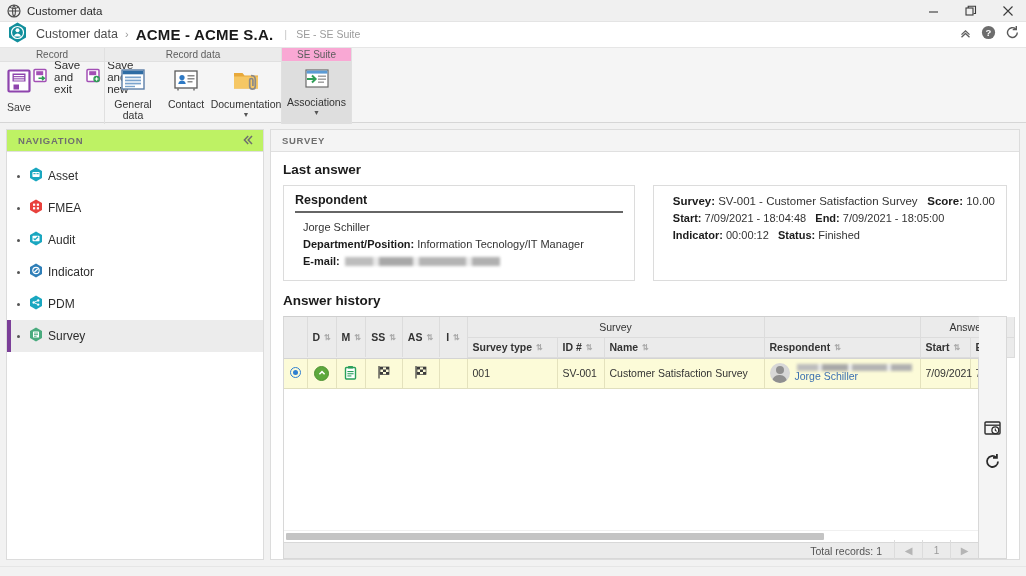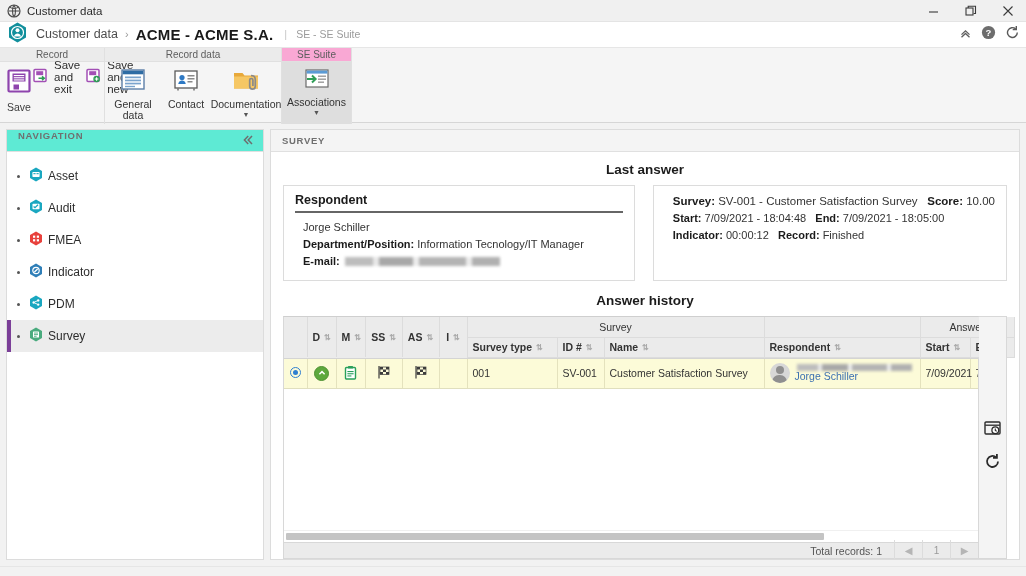--- a/index.html
+++ b/index.html
@@ -137,23 +137,23 @@
 
   
   .nav-panel {
     width: 258px;
     background: #ffffff;
     border: 1px solid #dcdcdc;
     display: flex; flex-direction: column;
   }
   .nav-head {
     height: 22px;
-    background: #5eead4;
+    background: #bef264;
     border-bottom: 1px solid #e0e0e0;
-    display: flex; 
+    display: flex; align-items: center;
     position: relative;
     flex: 0 0 auto;
   }
   .nav-head-title {
     font-size: 9.5px; color: #6f6f6f;
     letter-spacing: .7px; font-weight: bold;
     margin-left: 11px;
   }
   .nav-collapse {
     position: absolute; right: 8px; top: 3px;
@@ -200,21 +200,20 @@
     margin-left: 11px;
   }
   .content-inner {
     flex: 1; padding: 8px 12px 0 12px;
     overflow: hidden;
     display: flex; flex-direction: column;
   }
   .section-title {
     font-size: 13.5px; font-weight: bold; color: #1b1b1b;
     margin: 2px 0 8px 0;
-    text-align: center;
   }
   .section-title.second { margin-top: 12px; }
 
   .card-row { display: flex; gap: 18px; }
   .card {
     border: 1px solid #dcdcdc;
     background: #fff;
     padding: 7px 11px 10px 11px;
     flex: 1;
     min-height: 84px;
@@ -591,40 +590,40 @@
             <rect x="7.5" y="6.1" width="2.2" height="1.1" fill="#1aa7c0"></rect>
           </svg>
         </span>
         <span class="ni-label">Asset</span>
       </div>
 
       <div class="nav-item">
         <span class="bullet"></span>
         <span>
           <svg width="14" height="15" viewBox="0 0 14 15">
-            <path d="M7 .5 13 4v7l-6 3.5L1 11V4Z" fill="#1aa7c0"></path>
-            <rect x="3.5" y="4.8" width="7" height="5.4" rx=".6" fill="#ffffff"></rect>
-            <path d="M4.6 7.4 6 8.7l3-3" fill="none" stroke="#1aa7c0" stroke-width="1.3"></path>
-          </svg>
-        </span>
-        <span class="ni-label">Audit</span>
-      </div>
-
-      <div class="nav-item">
-        <span class="bullet"></span>
-        <span>
-          <svg width="14" height="15" viewBox="0 0 14 15">
             <path d="M7 .5 13 4v7l-6 3.5L1 11V4Z" fill="#e8413c"></path>
             <rect x="4" y="4.6" width="2.2" height="2.2" fill="#ffffff"></rect>
             <rect x="7.8" y="4.6" width="2.2" height="2.2" fill="#ffffff"></rect>
             <rect x="4" y="8.2" width="2.2" height="2.2" fill="#ffffff"></rect>
             <rect x="7.8" y="8.2" width="2.2" height="2.2" fill="#ffffff"></rect>
           </svg>
         </span>
         <span class="ni-label">FMEA</span>
+      </div>
+
+      <div class="nav-item">
+        <span class="bullet"></span>
+        <span>
+          <svg width="14" height="15" viewBox="0 0 14 15">
+            <path d="M7 .5 13 4v7l-6 3.5L1 11V4Z" fill="#1aa7c0"></path>
+            <rect x="3.5" y="4.8" width="7" height="5.4" rx=".6" fill="#ffffff"></rect>
+            <path d="M4.6 7.4 6 8.7l3-3" fill="none" stroke="#1aa7c0" stroke-width="1.3"></path>
+          </svg>
+        </span>
+        <span class="ni-label">Audit</span>
       </div>
 
       <div class="nav-item">
         <span class="bullet"></span>
         <span>
           <svg width="14" height="15" viewBox="0 0 14 15">
             <path d="M7 .5 13 4v7l-6 3.5L1 11V4Z" fill="#2f7fb8"></path>
             <circle cx="7" cy="7.5" r="3.2" fill="none" stroke="#ffffff" stroke-width="1.2"></circle>
             <path d="M5.4 9 8.6 6" stroke="#ffffff" stroke-width="1.3"></path>
           </svg>
@@ -699,21 +698,21 @@
             <b>Start:</b>
             <span>7/09/2021 - 18:04:48</span>
             &nbsp;
             <b>End:</b>
             <span>7/09/2021 - 18:05:00</span>
           </div>
           <div class="card-line">
             <b>Indicator:</b>
             <span>00:00:12</span>
             &nbsp;
-            <b>Record:</b>
+            <b>Status:</b>
             <span>Finished</span>
           </div>
         </div>
       </div>
 
       <div class="section-title second">Answer history</div>
 
       <div class="grid-wrap">
         <div class="grid-box">
 

